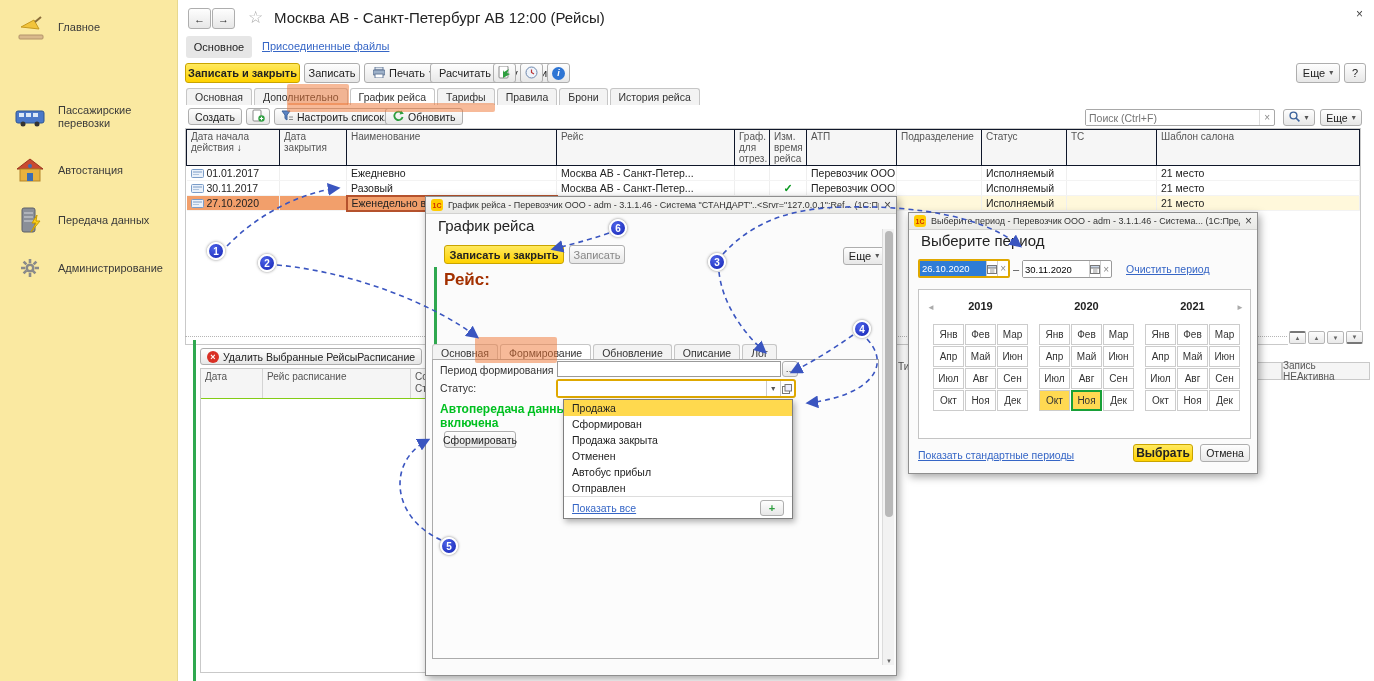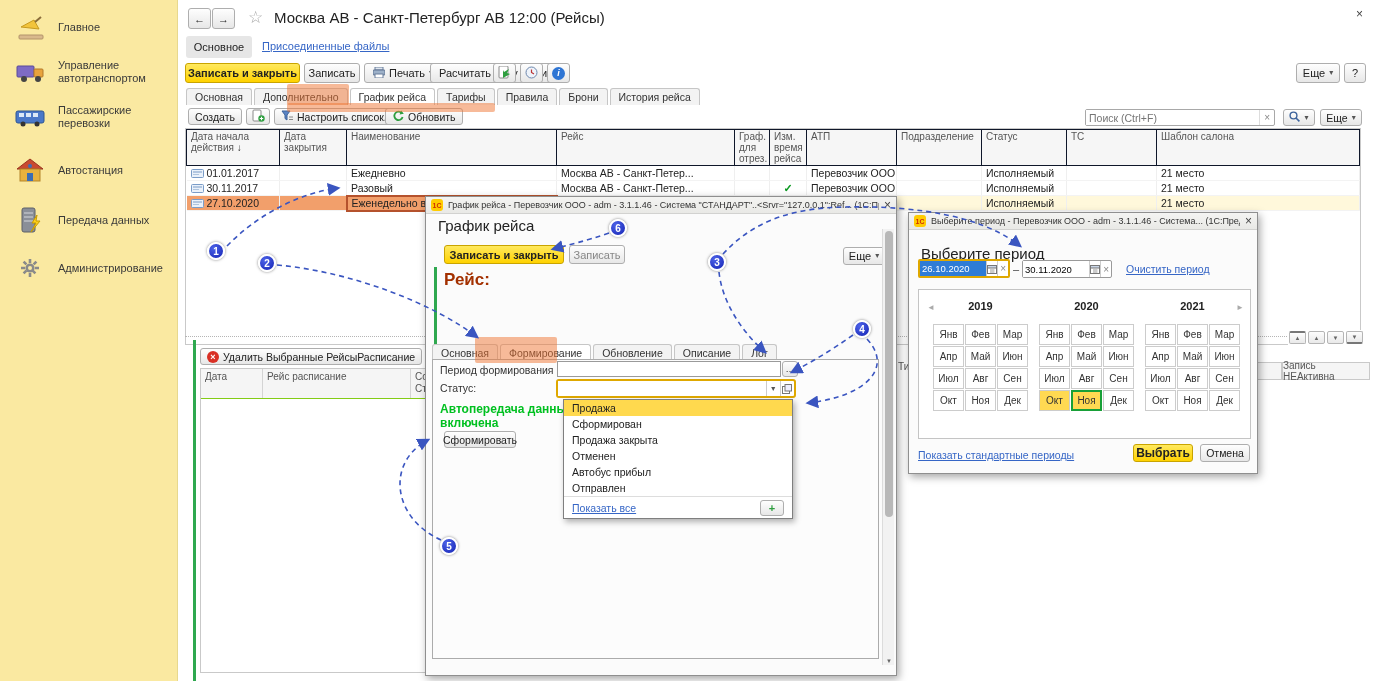--- a/index.html
+++ b/index.html
@@ -69,31 +69,20 @@
     <div class="abs side-item" style="top:7px;height:40px">
       <span class="ico-box">
         <svg width="30" height="30">
             <path d="M6 15 L19 8 L24 17 Z" fill="#f2c43c" stroke="#c79a20"></path>
             <path d="M20 10 L26 5" stroke="#8a6d3b" stroke-width="2"></path>
             <rect x="4" y="23" width="24" height="4" rx="1" fill="#d9b98c" stroke="#b3946a"></rect>
           </svg>
       </span>
       <span class="lbl">Главное</span>
     </div>
-    <div class="abs side-item" style="top:48px;height:48px">
-      <span class="ico-box">
-        <svg width="30" height="28">
-            <rect x="2" y="8" width="17" height="11" rx="1" fill="#7e6bc4" stroke="#5a4a99"></rect>
-            <rect x="19" y="11" width="9" height="8" rx="1" fill="#e8a33d" stroke="#b3792a"></rect>
-            <circle cx="9" cy="21" r="3" fill="#444"></circle>
-            <circle cx="23" cy="21" r="3" fill="#444"></circle>
-          </svg>
-      </span>
-      <span class="lbl">Управление автотранспортом</span>
-    </div>
     <div class="abs side-item" style="top:95px;height:44px">
       <span class="ico-box">
         <svg width="30" height="26">
             <rect x="1" y="7" width="28" height="12" rx="2" fill="#4a78c8" stroke="#2e5693"></rect>
             <rect x="4" y="9" width="5" height="4" fill="#dce9f7"></rect>
             <rect x="11" y="9" width="5" height="4" fill="#dce9f7"></rect>
             <rect x="18" y="9" width="5" height="4" fill="#dce9f7"></rect>
             <circle cx="8" cy="20" r="2.5" fill="#333"></circle>
             <circle cx="22" cy="20" r="2.5" fill="#333"></circle>
           </svg>
@@ -425,21 +414,21 @@
       <div style="position:absolute;left:3px;bottom:1px;font-size:6px;color:#666">▼</div>
     </div>
   </div>
 
   <div class="abs dialog" style="left:908px;top:212px;width:350px;height:262px;z-index:12">
     <div class="titlebar">
       <span class="logo1c">1С</span>
       <span class="t">Выберите период - Перевозчик ООО - adm - 3.1.1.46 - Система...  (1С:Предприятие)</span>
       <span class="x-btn">×</span>
     </div>
-    <div class="abs" style="left:12px;top:32px;font-size:15px;color:#222">Выберите период</div>
+    <div class="abs" style="left:12px;top:19px;font-size:15px;color:#222">Выберите период</div>
     <span class="abs" style="left:9px;top:46px;width:92px;height:19px;display:flex;border:2px solid #dfa800;border-radius:2px;background:#fff">
       <input class="fld sel-text" style="border: none; font-size: 9.5px; padding: 0px 2px;" value="26.10.2020">
       <span style="width:16px;display:flex;align-items:center;justify-content:center;border-left:1px solid #ccc">
           <svg width="10" height="10">
             <rect x="0.5" y="1.5" width="9" height="8" fill="#fff" stroke="#777"></rect>
             <rect x="0.5" y="1.5" width="9" height="2.5" fill="#c9d6e8" stroke="#777"></rect>
             <line x1="3" y1="6" x2="7.5" y2="6" stroke="#999"></line>
             <line x1="3" y1="8" x2="7.5" y2="8" stroke="#999"></line>
           </svg>
         </span>

